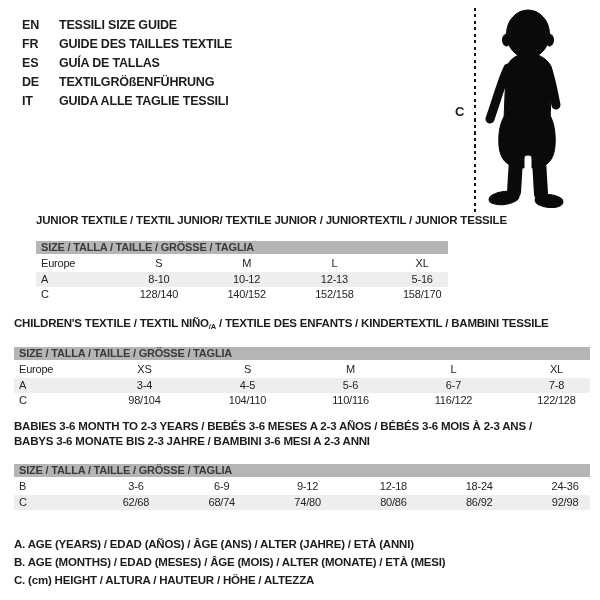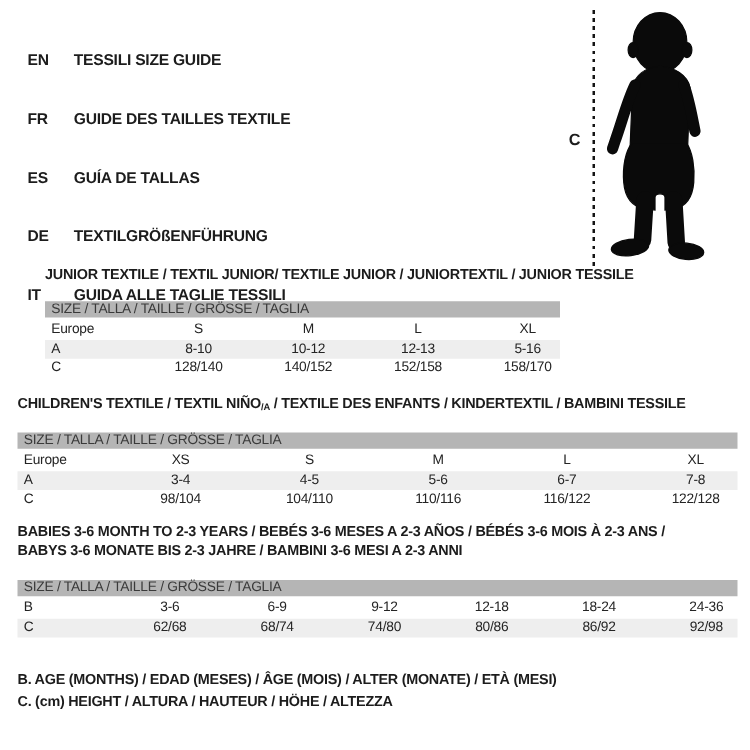--- a/index.html
+++ b/index.html
@@ -12,21 +12,21 @@
   body{
     width:600px;height:600px;position:relative;overflow:hidden;
     font-family:"Liberation Sans", sans-serif;
     color:var(--text);
     letter-spacing:-0.2px;
   }
   .page{position:absolute;inset:0;background:#ffffff;}
 
   
   .lang-block{position:absolute;left:22px;top:13px;}
-  .lang-row{display:flex;height:19px;align-items:flex-start;font-size:12.5px;font-weight:700;margin-top:28px;}
+  .lang-row{display:flex;height:19px;align-items:flex-end;font-size:12.5px;font-weight:700;}
   .lang-code{width:37px;}
   .lang-title{white-space:nowrap;}
 
   
   .measure-line{
     position:absolute;left:474px;top:8px;width:2px;height:205px;
     background:repeating-linear-gradient(to bottom,#141414 0 3px,transparent 3px 6.5px);
   }
   .measure-label{position:absolute;left:455px;top:104px;font-size:13px;font-weight:700;}
   .baby-svg{position:absolute;left:483px;top:8px;width:88px;height:202px;}
@@ -36,21 +36,21 @@
   #sections section:nth-of-type(1){top:213px;width:412px;margin-left:22px;}
   #sections section:nth-of-type(2){top:316px;width:576px;}
   #sections section:nth-of-type(3){top:419px;width:576px;}
   .section-title{font-size:11.5px;font-weight:700;line-height:15px;}
   .title-line{white-space:nowrap;}
   .sub-run{font-size:7.5px;vertical-align:-2px;}
   .size-table{margin-top:13px;}
   #sections section:nth-of-type(3) .size-table{margin-top:15px;}
   .size-bar{
     height:13px;line-height:13px;background:var(--bar);
-    font-size:11px;color:#3a3a3a;padding-left:5px;margin-bottom:2px;white-space:nowrap;
+    font-size:11px;color:#3a3a3a;padding-left:5px;margin-bottom:2px;white-space:nowrap;font-weight:bold;
   }
   .trow{display:flex;height:15.5px;line-height:15.5px;font-size:11px;color:#242424;gap:36px;}
   .trow.shaded{background:var(--shade);}
   .tlabel{width:61px;padding-left:5px;}
   .tcell{flex:1;text-align:center;white-space:nowrap;}
 
   
   .footnotes{position:absolute;left:14px;top:535px;}
   .footnote{font-size:11.5px;font-weight:700;line-height:18.2px;white-space:nowrap;}
 </style>
@@ -192,17 +192,18 @@
             <span class="tcell">74/80</span>
             <span class="tcell">80/86</span>
             <span class="tcell">86/92</span>
             <span class="tcell">92/98</span>
           </div>
         </div>
       </section>
     </div>
 
   <div class="footnotes" id="footnotes">
+      <div class="footnote">A. AGE (YEARS) / EDAD (AÑOS) / ÂGE (ANS) / ALTER (JAHRE) / ETÀ (ANNI)</div>
       <div class="footnote">B. AGE (MONTHS) / EDAD (MESES) / ÂGE (MOIS) / ALTER (MONATE) / ETÀ (MESI)</div>
       <div class="footnote">C. (cm) HEIGHT / ALTURA / HAUTEUR / HÖHE / ALTEZZA</div>
     </div>
 
 </div>
 
 </body></html>

